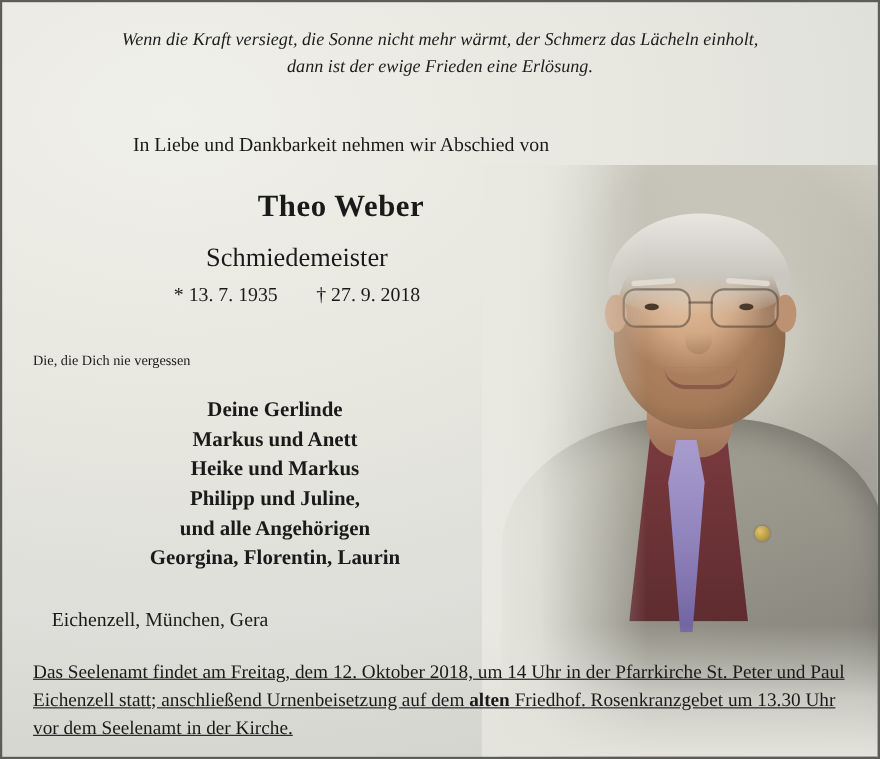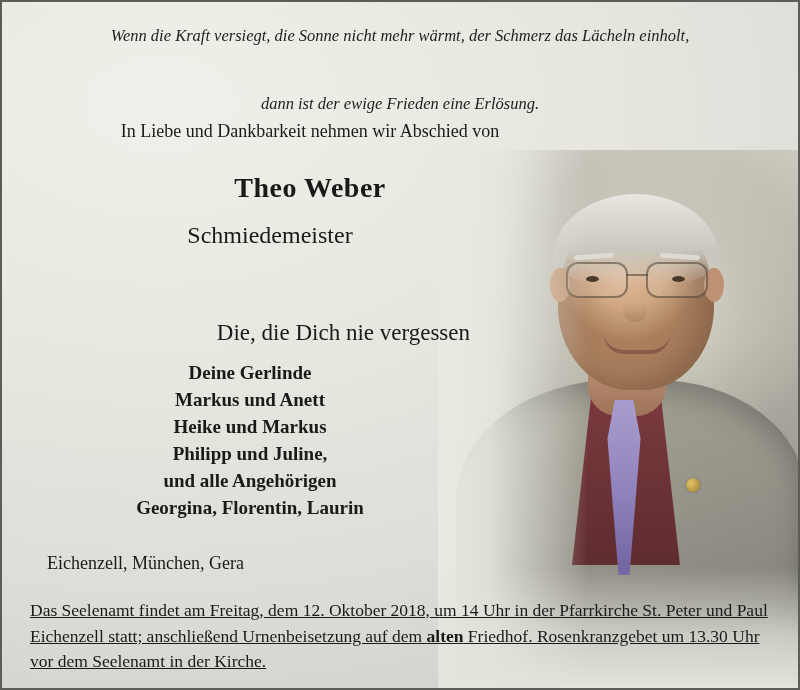--- a/index.html
+++ b/index.html
@@ -170,21 +170,21 @@
     position: absolute;
     left: 0; right: 0;
     top: 24px;
     text-align: center;
     font-style: italic;
     font-size: 16.5px;
     line-height: 1.45;
     color: #1d1d1d;
   }
   .verse .l1 { display: block; }
-  .verse .l2 { display: block; margin-top: 44px; }
+  .verse .l2 { display: block; }
 
   .farewell {
     position: absolute;
     left: 30px;
     width: 560px;
     top: 104px;
     text-align: center;
     font-size: 18px;
     margin-top: 17px;
   }
@@ -213,22 +213,22 @@
     top: 258px;
     text-align: center;
     font-size: 18px;
   }
   .dates .sep { display: inline-block; width: 26px; }
   .remember {
     position: absolute;
     left: 30px;
     width: 440px;
     top: 320px;
-    text-align: right;
-    font-size: 23px;
+    text-align: left;
+    font-size: 13px;
   }
   .family {
     position: absolute;
     left: 30px;
     width: 440px;
     top: 360px;
     text-align: center;
     font-size: 19px;
     font-weight: bold;
     line-height: 1.42;
@@ -291,20 +291,25 @@
       <span class="l1">Wenn die Kraft versiegt, die Sonne nicht mehr wärmt, der Schmerz das Lächeln einholt,</span>
       <span class="l2">dann ist der ewige Frieden eine Erlösung.</span>
     </div>
 
     <div class="farewell">In Liebe und Dankbarkeit nehmen wir Abschied von</div>
 
     <div class="name">Theo Weber</div>
 
     <div class="profession">Schmiedemeister</div>
 
+    <div class="dates">
+      <span>* 13. 7. 1935</span>
+      <span class="sep"></span>
+      <span>† 27. 9. 2018</span>
+    </div>
 
     <div class="remember">Die, die Dich nie vergessen</div>
 
     <div class="family">
       <div>Deine Gerlinde</div>
       <div>Markus und Anett</div>
       <div>Heike und Markus</div>
       <div>Philipp und Juline,</div>
       <div>und alle Angehörigen</div>
       <div>Georgina, Florentin, Laurin</div>

